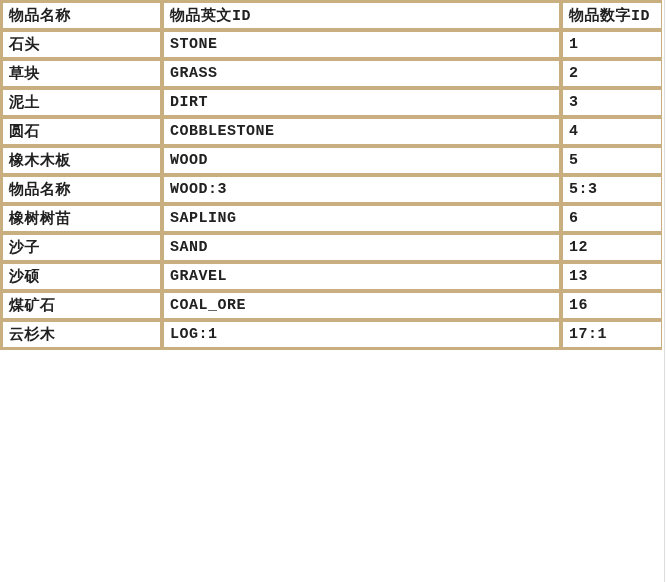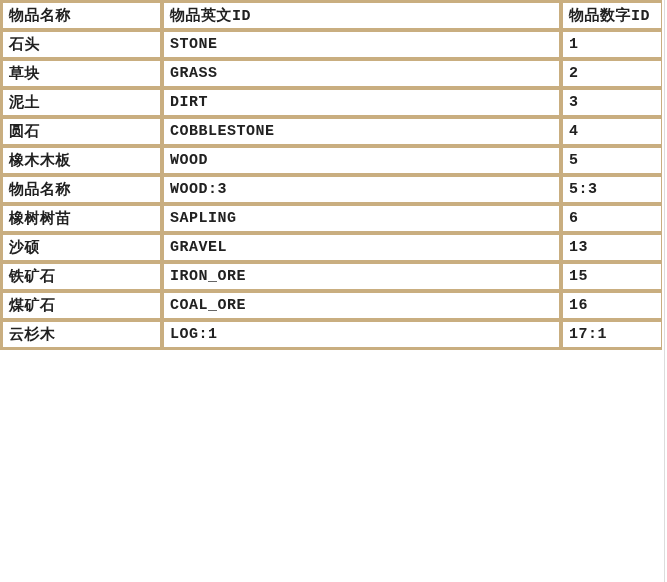--- a/index.html
+++ b/index.html
@@ -105,28 +105,28 @@
           <td>物品名称</td>
           <td>WOOD:3</td>
           <td>5:3</td>
         </tr>
         <tr>
           <td>橡树树苗</td>
           <td>SAPLING</td>
           <td>6</td>
         </tr>
         <tr>
+          <td>沙子</td>
+          <td>SAND</td>
+          <td>12</td>
+        </tr>
+        <tr>
           <td>沙硕</td>
           <td>GRAVEL</td>
           <td>13</td>
-        </tr>
-        <tr>
-          <td>铁矿石</td>
-          <td>IRON_ORE</td>
-          <td>15</td>
         </tr>
         <tr>
           <td>煤矿石</td>
           <td>COAL_ORE</td>
           <td>16</td>
         </tr>
         <tr>
           <td>云杉木</td>
           <td>LOG:1</td>
           <td>17:1</td>

